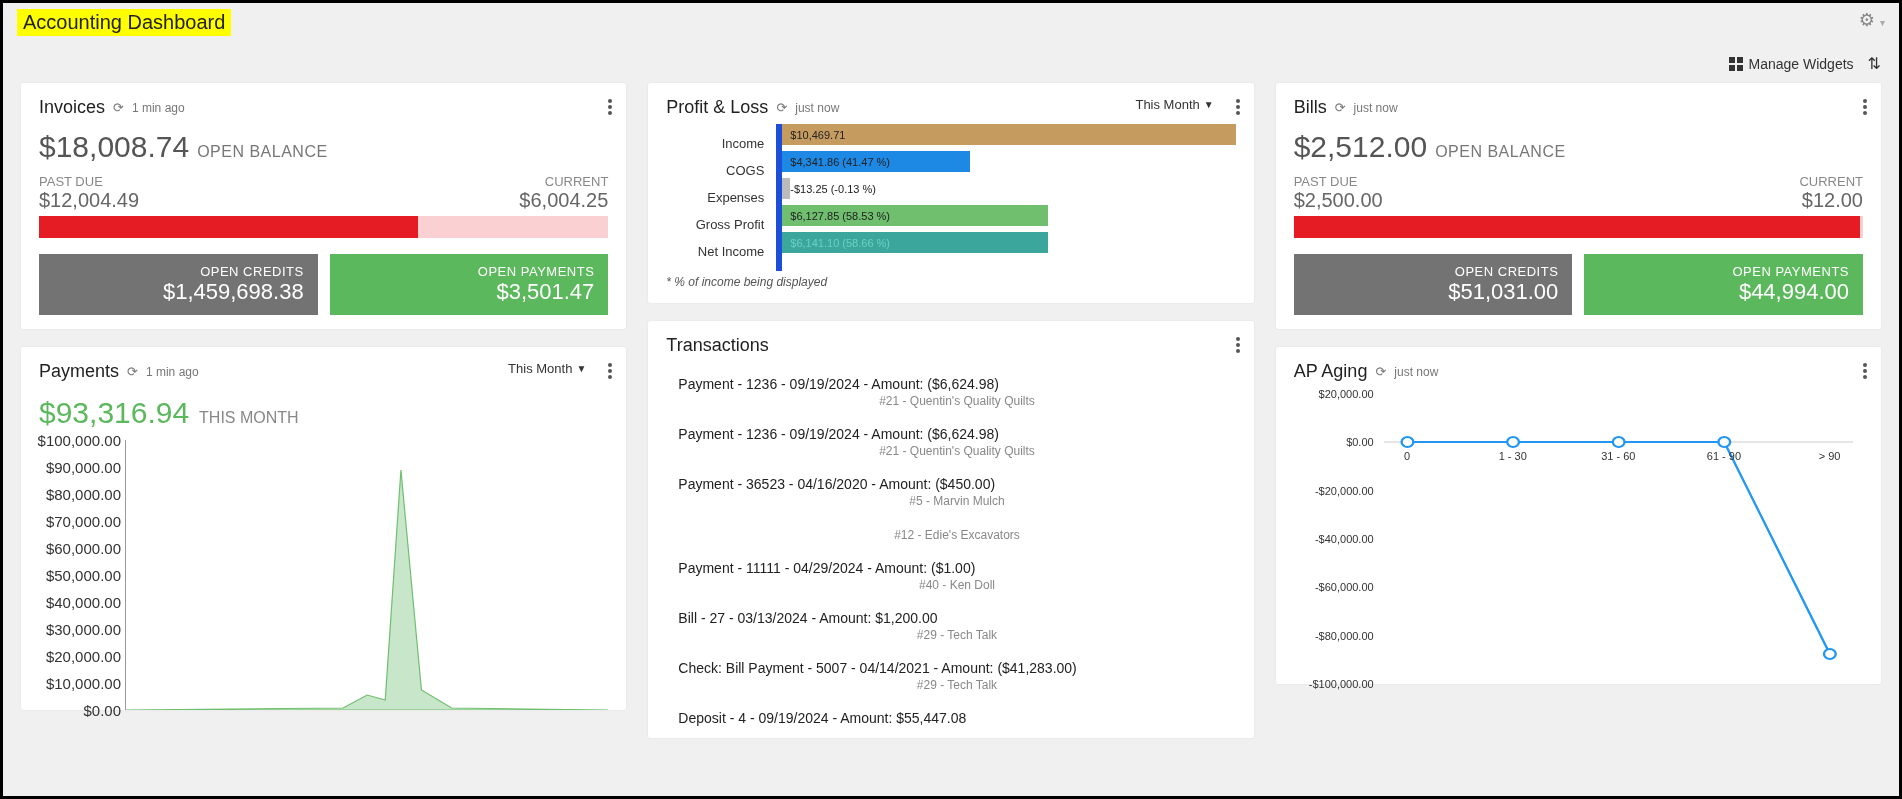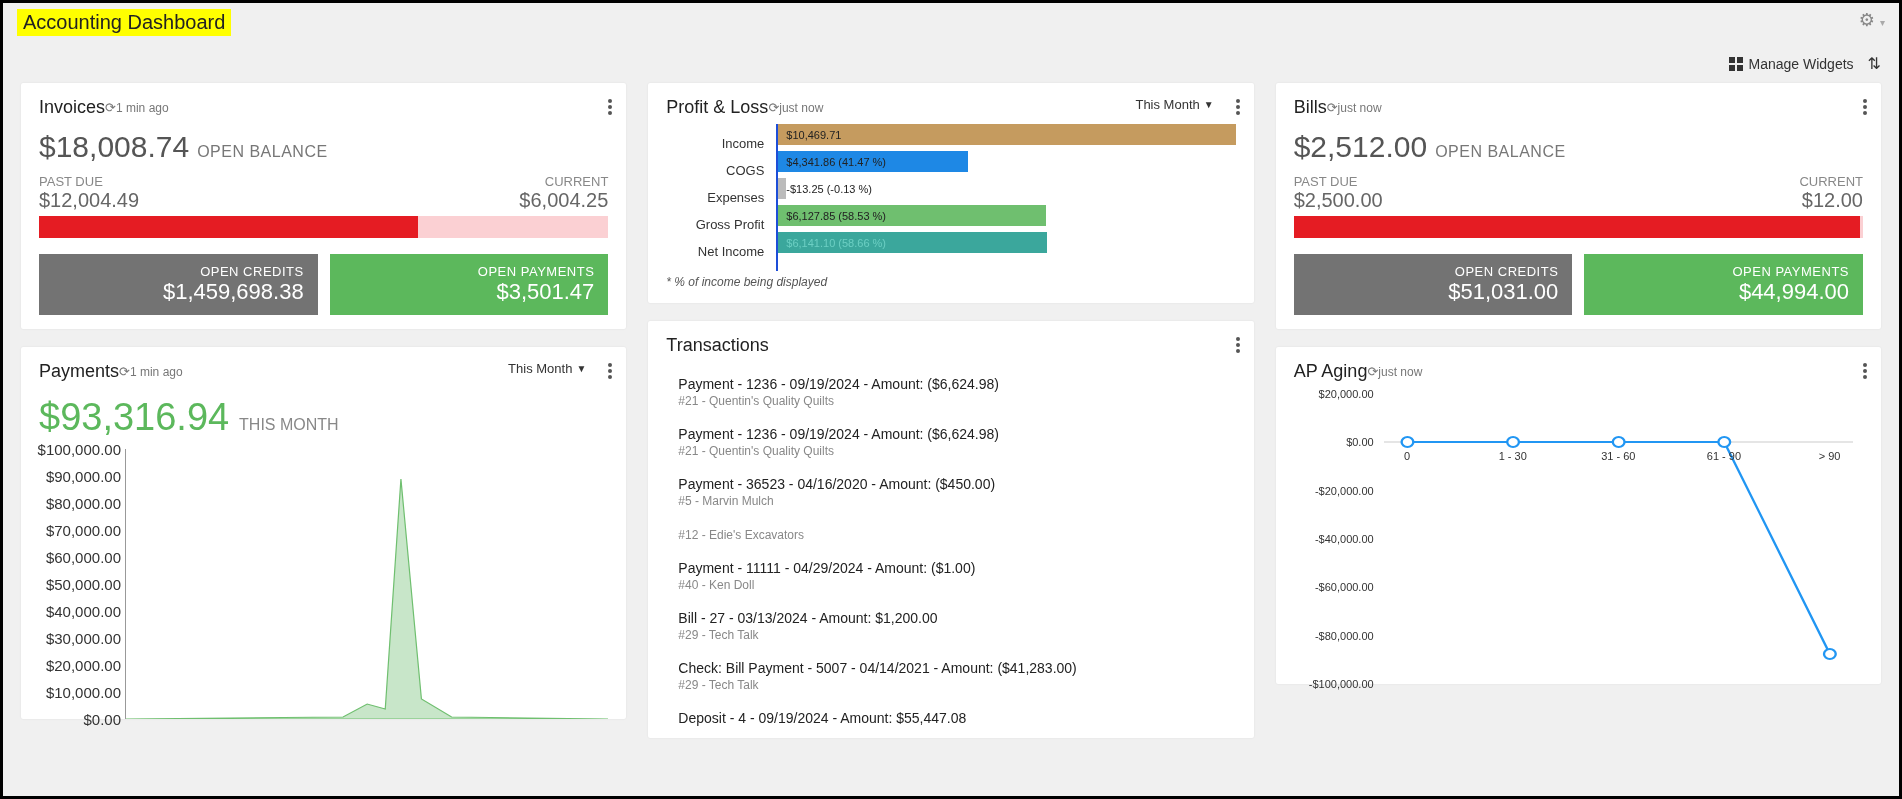--- a/index.html
+++ b/index.html
@@ -52,20 +52,21 @@
   .card {
     background: #fff;
     border-radius: 2px;
     box-shadow: 0 0 2px rgba(0,0,0,0.08);
     padding: 14px 18px;
     position: relative;
   }
   .card-header {
     display: flex;
     align-items: center;
+    gap: 8px;
     margin-bottom: 12px;
   }
   .card-title { font-size: 18px; font-weight: 400; color: #222; }
   .refresh-icon { color: #777; font-size: 13px; }
   .refresh-text { color: #777; font-size: 12px; }
   .card-menu {
     position: absolute;
     top: 14px; right: 14px;
     color: #555;
     font-size: 18px;
@@ -94,36 +95,36 @@
   .tile-row { display: flex; gap: 12px; }
   .tile { flex: 1; color: #fff; padding: 10px 14px; text-align: right; }
   .tile-blue { background: #737373; }
   .tile-green { background: #5cb85c; }
   .tile-label { font-size: 13px; letter-spacing: 0.5px; }
   .tile-amount { font-size: 22px; font-weight: 400; }
 
   
   .pl-row { display: flex; align-items: center; height: 27px; margin-bottom: 0; }
   .pl-label { width: 110px; text-align: right; padding-right: 12px; font-size: 13px; color: #333; }
-  .pl-track { position: relative; flex: 1; border-left: 2px solid #1d4ed8; height: 39px; }
+  .pl-track { position: relative; flex: 1; border-left: 6px solid #1d4ed8; height: 39px; }
   .pl-bar { position: absolute; left: 0; top: 0; height: 21px; display: flex; align-items: center; padding-left: 8px; font-size: 11px; color: #222; white-space: nowrap; }
   .pl-footnote { font-size: 12px; color: #555; font-style: italic; margin-top: 10px; }
 
   
-  .big-amount { font-size: 38px; font-weight: 400; color: #5cb85c; }
+  .big-amount { font-size: 30px; font-weight: 400; color: #5cb85c; }
   .big-label { font-size: 16px; color: #888; margin-left: 6px; }
   .payments-chart { position: relative; height: 270px; margin-top: 10px; }
   .y-axis { position: absolute; left: 0; top: 0; bottom: 0; width: 82px; }
   .y-tick { position: absolute; right: 0; font-size: 15px; color: #333; transform: translateY(-50%); }
   .plot-area { position: absolute; left: 86px; right: 0; top: 0; bottom: 0; border-left: 1px solid #999; }
 
   
   .tx-item { padding: 8px 0 10px 12px; }
   .tx-line1 { font-size: 14px; color: #222; }
-  .tx-line2 { font-size: 12px; color: #888; margin-top: 2px; }
+  .tx-line2 { font-size: 12px; color: #888; margin-top: 2px; text-align: center; }
 
   
   .aging-chart { position: relative; height: 290px; margin-top: 6px; }
   .aging-y-tick { position: absolute; right: 6px; font-size: 11px; color: #333; transform: translateY(-50%); }
   .aging-y-axis { position: absolute; left: 0; top: 0; bottom: 0; width: 86px; }
   .aging-plot { position: absolute; left: 90px; right: 10px; top: 0; bottom: 0; }
   .aging-x-label { position: absolute; font-size: 11px; color: #333; transform: translateX(-50%); }
 
   .vmenu { display:inline-block; line-height:4px; letter-spacing:0; }
   .vmenu span{ display:block; width:4px; height:4px; background:#555; border-radius:50%; margin:2px 0;}

